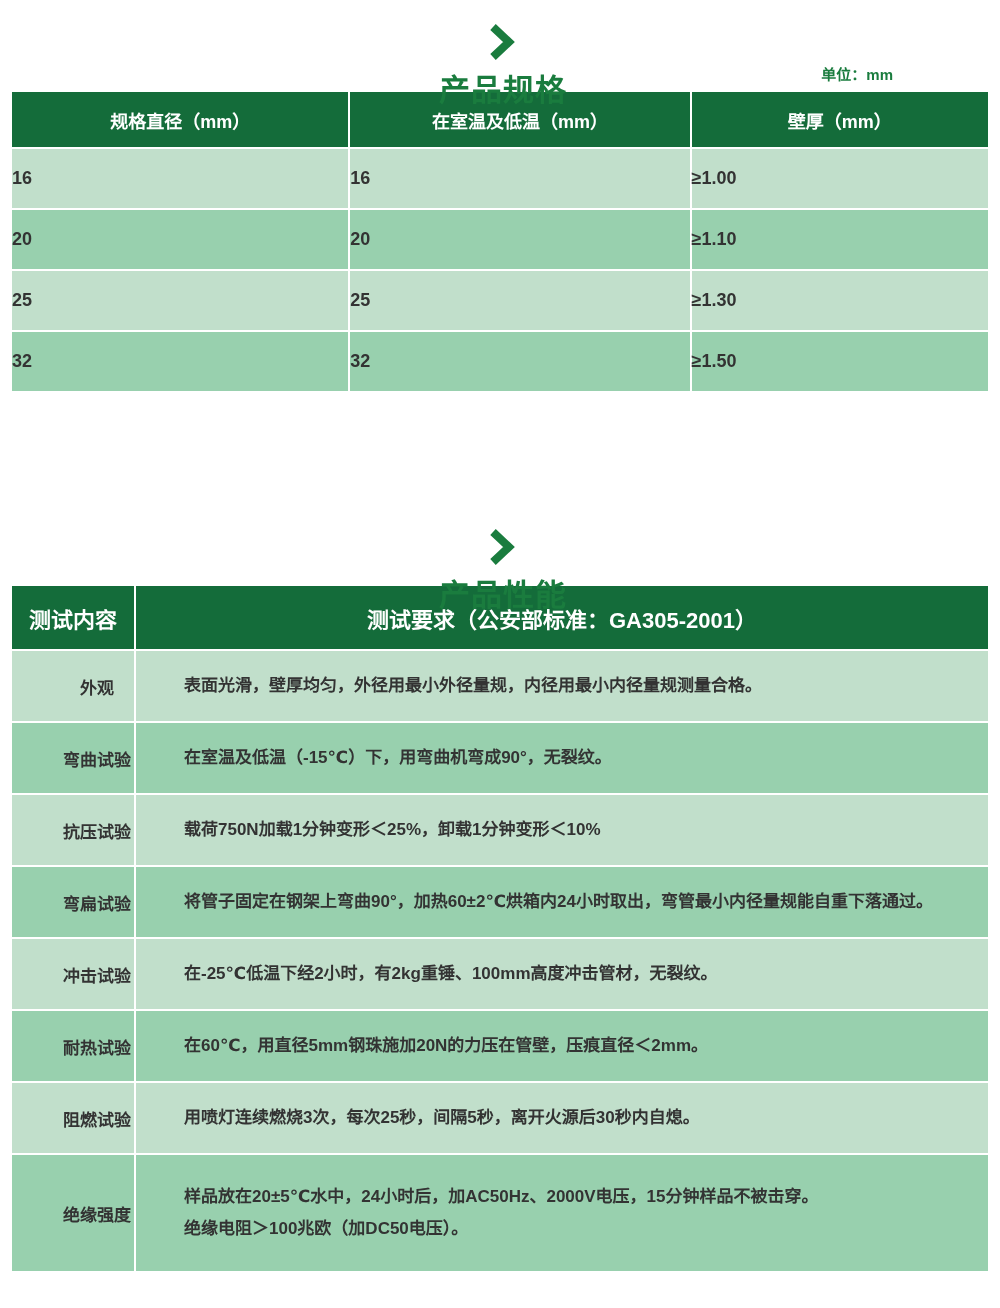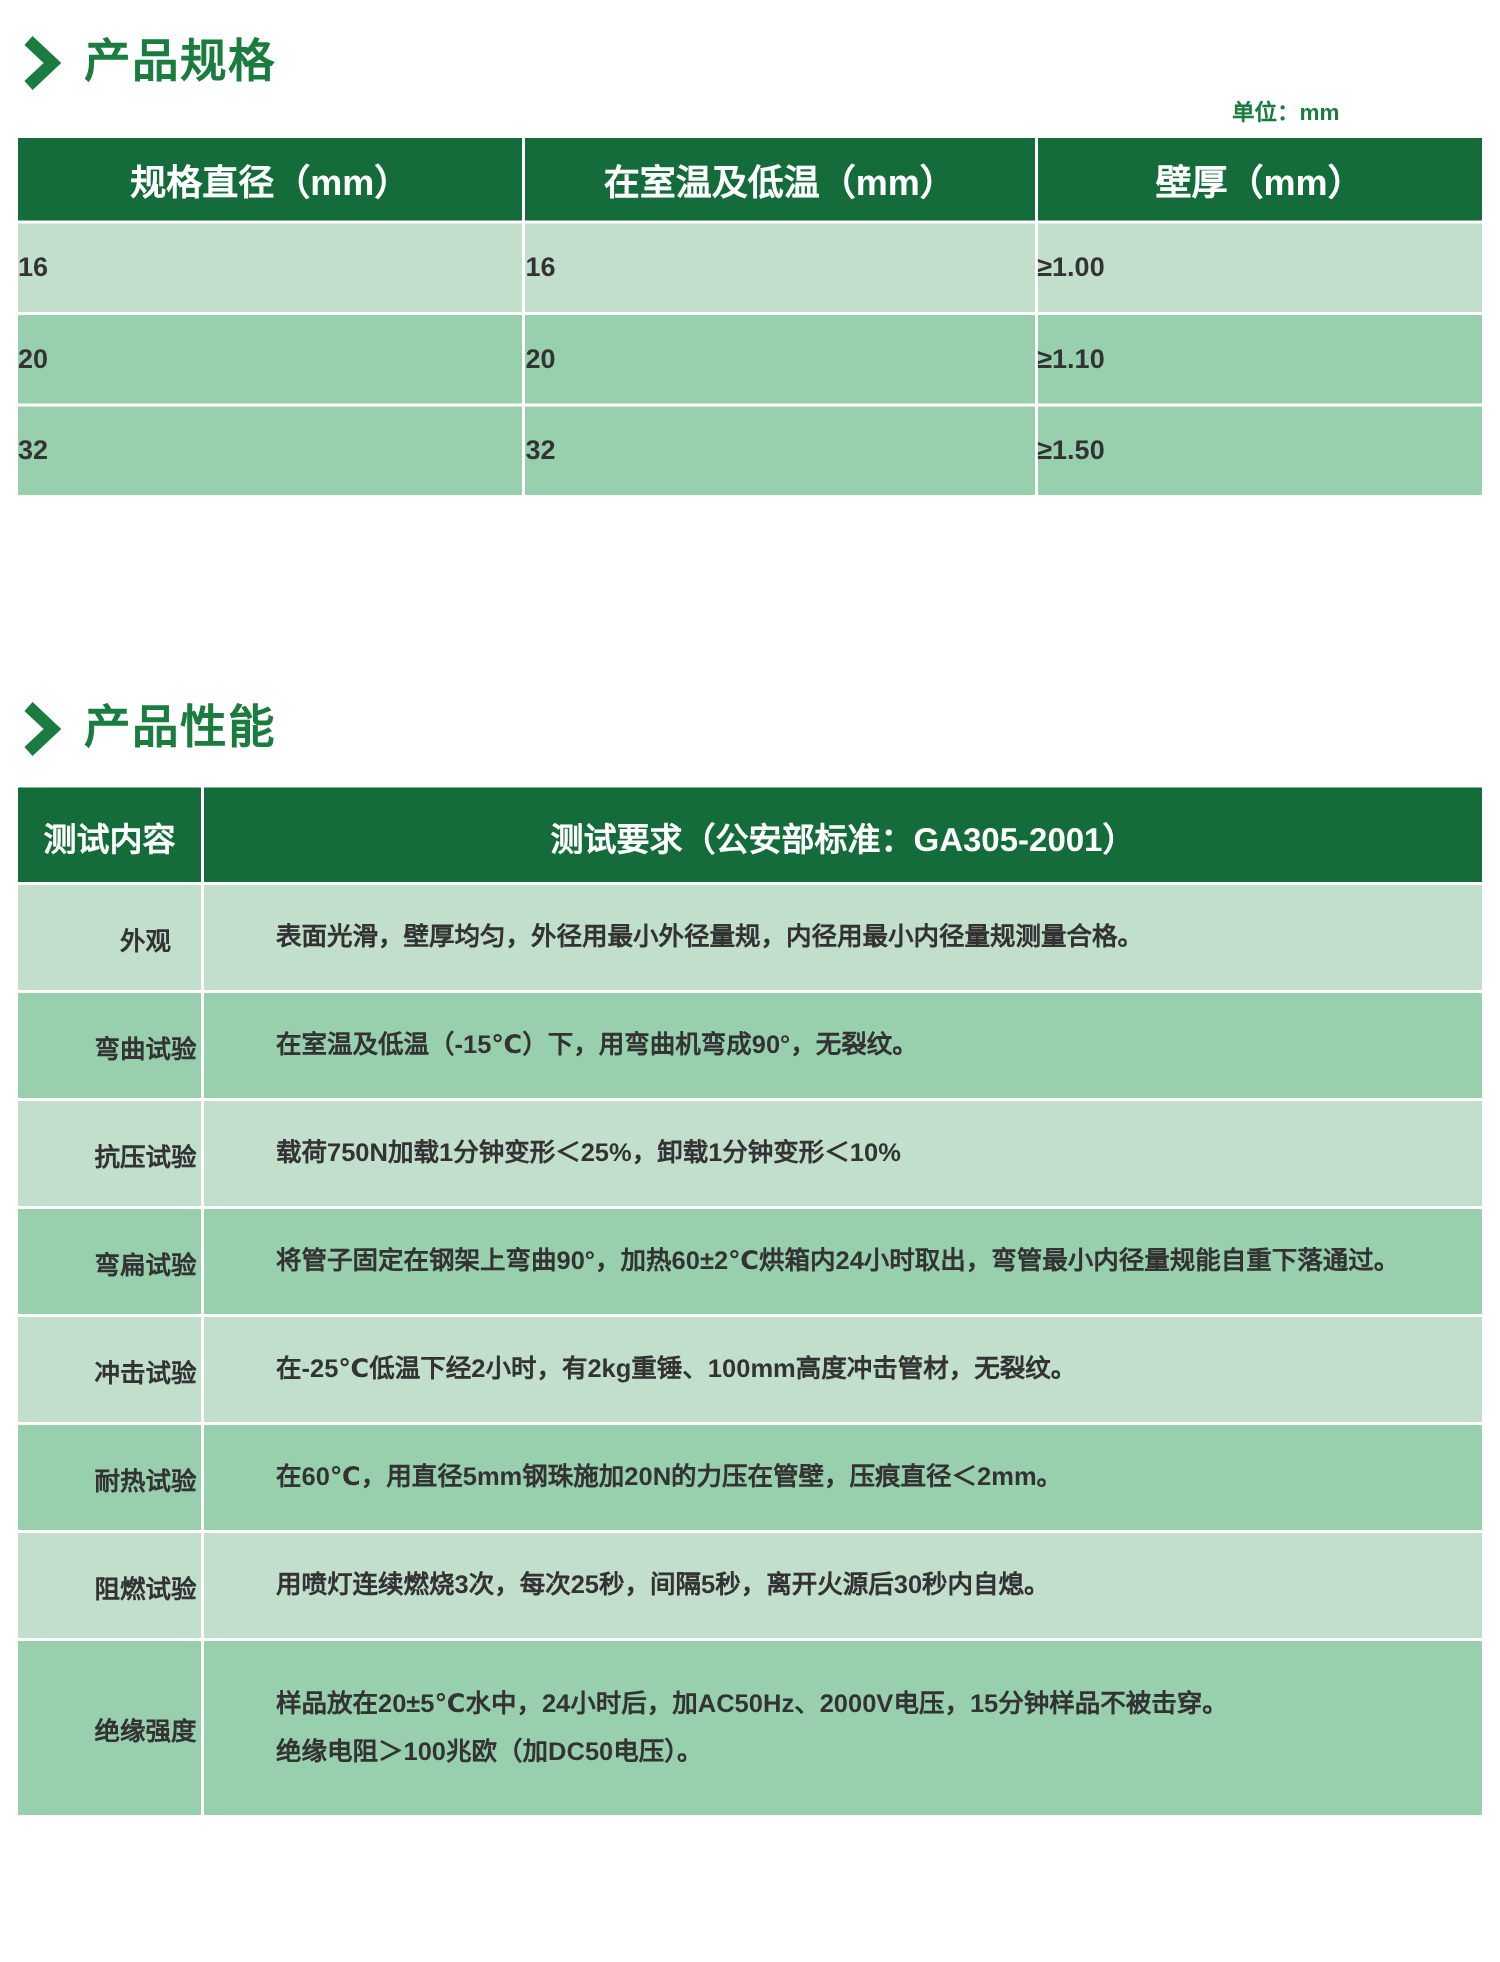--- a/index.html
+++ b/index.html
@@ -12,24 +12,25 @@
     color: #333333;
   }
   .page { padding: 0 10px; }
 
   
   .sec-head { position: relative; }
   .sec-head-1 { height: 90px; }
   .sec-head-2 { margin-top: 112px; height: 61px; }
   .title-row {
     display: flex;
-    align-items: flex-start;
+    align-items: center;
     gap: 14px;
     padding-top: 24px;
     padding-left: 6px;
+    flex-direction: column;
   }
   .chevron-icon { flex: 0 0 auto; display: block; }
   h1.sec-title {
     font-size: 31px;
     font-weight: bold;
     color: #1a7c3e;
     letter-spacing: 1px;
     line-height: 1.1;
   }
   .unit-label {
@@ -54,21 +55,21 @@
     color: #ffffff;
     font-weight: bold;
     text-align: center;
     vertical-align: middle;
   }
   td { vertical-align: middle; }
   tr.row-light td { background: #c1dfcb; }
   tr.row-dark  td { background: #98d0ae; margin-left: 36px; }
 
   
-  .spec-table th { height: 55px; font-size: 24px; }
+  .spec-table th { height: 55px; font-size: 18px; }
   .spec-table td {
     height: 59px;
     font-size: 18px;
     font-weight: bold;
     color: #333333;
   }
   .spec-col-1 { width: 34.6%; }
   .spec-col-2 { width: 34.9%; }
   .spec-col-3 { width: 30.5%; }
 
@@ -119,20 +120,25 @@
       <tr class="row-light">
         <td>16</td>
         <td>16</td>
         <td>≥1.00</td>
       </tr>
       <tr class="row-dark">
         <td>20</td>
         <td>20</td>
         <td>≥1.10</td>
       </tr>
+      <tr class="row-light">
+        <td>25</td>
+        <td>25</td>
+        <td>≥1.30</td>
+      </tr>
       <tr class="row-dark">
         <td>32</td>
         <td>32</td>
         <td>≥1.50</td>
       </tr>
     </tbody>
   </table>
 
   <div class="sec-head sec-head-2">
     <div class="title-row">

